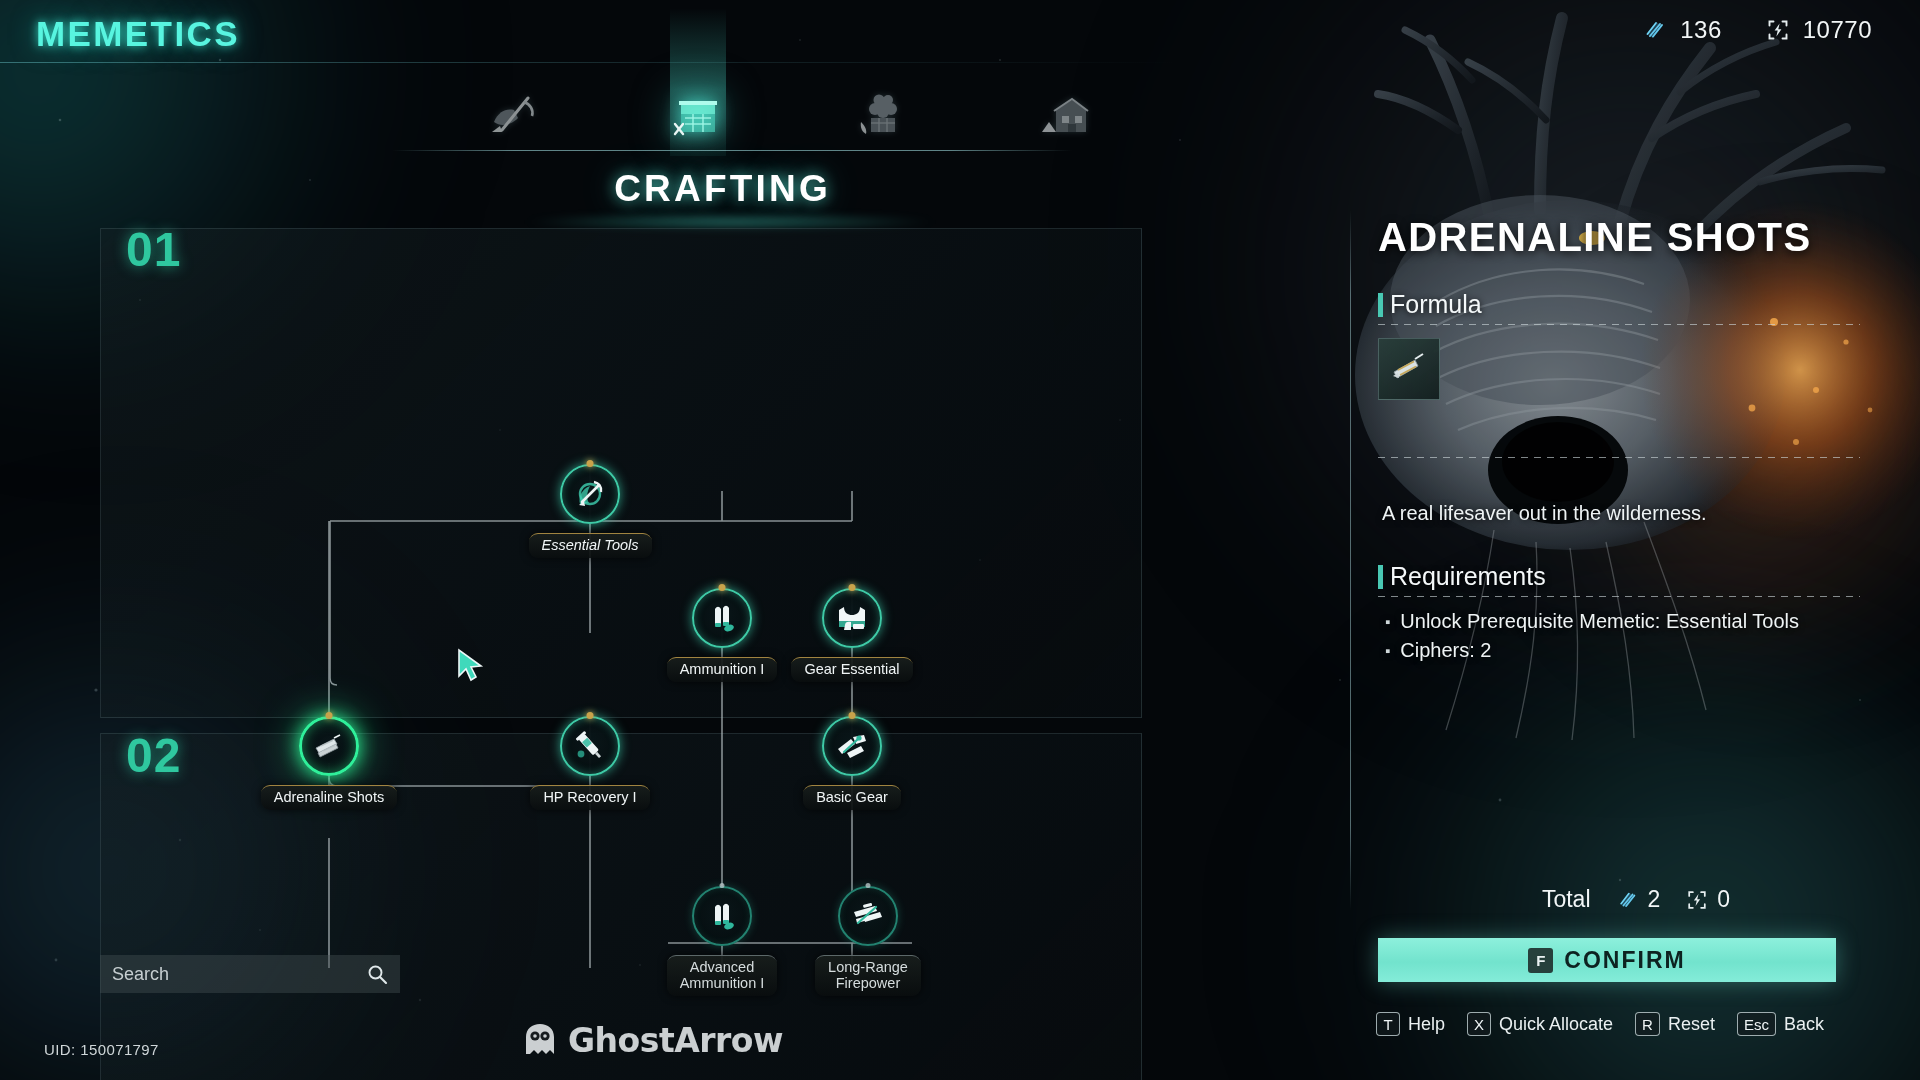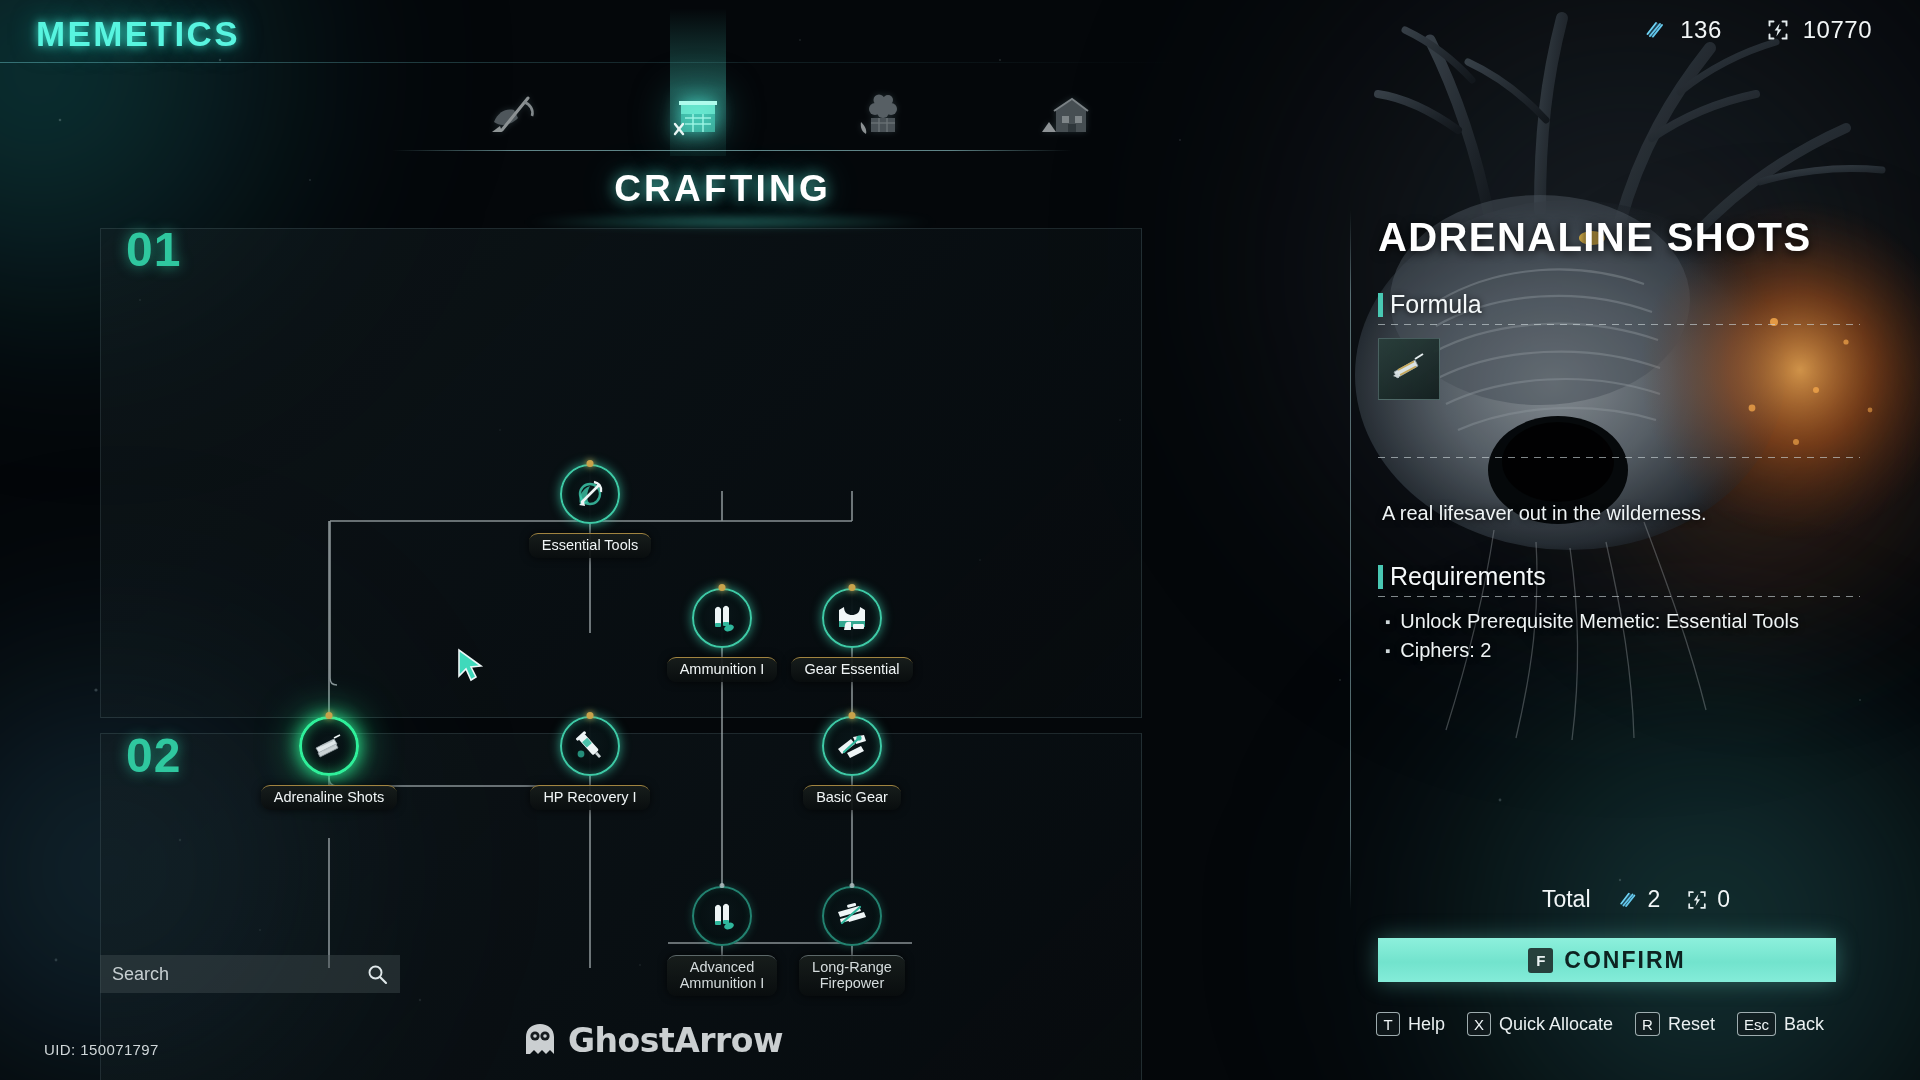--- a/index.html
+++ b/index.html
@@ -464,21 +464,21 @@
 
       <path d="M752 407 V535"></path>
       <path d="M752 535 V713"></path>
 
       <path d="M568 765 H812"></path>
       <path d="M622 765 V790"></path>
       <path d="M752 765 V790"></path>
     </g>
   </svg>
 
-  <div class="node unlocked" style="left:490px; top:283px;">
+  <div class="node unlocked" style="left:490px; top:283px;font-style:italic;">
     <div class="node-ring">
       <svg class="ico" width="34" height="34" viewBox="0 0 34 34">
         <path d="M7 27 C5 20 9 12 17 9 C14 15 13 21 16 26 Z" fill="#3fd0b0" opacity=".75"></path>
         <circle cx="17" cy="17" r="10" fill="none" stroke="#3fd0b0" stroke-width="2.4" opacity=".8"></circle>
         <g stroke="#eef5f6" stroke-width="2.6" stroke-linecap="round">
           <path d="M9 25 L26 8"></path>
         </g>
         <path d="M21 5 C26 6 29 10 28 15" stroke="#eef5f6" stroke-width="2.4" fill="none"></path>
         <path d="M6 28 L11 24 L12 29 Z" fill="#eef5f6"></path>
       </svg>
@@ -575,21 +575,21 @@
           <rect x="9" y="21" width="6" height="4" rx="1"></rect>
           <rect x="17" y="20" width="6" height="4" rx="1"></rect>
           <ellipse cx="23" cy="26" rx="5" ry="3.2" transform="rotate(-18 23 26)"></ellipse>
         </g>
       </svg>
     </div>
     <div class="node-label">Advanced
 Ammunition I</div>
   </div>
 
-  <div class="node locked" style="left:752px; top:713px;">
+  <div class="node locked" style="left:768px; top:713px;">
     <div class="node-ring">
       <svg class="ico" width="34" height="34" viewBox="0 0 34 34">
         <g fill="#eef5f6">
           <path d="M3 13 L24 7 L26 12 L5 18 Z"></path>
           <path d="M12 18 L29 13 L31 18 L14 23 Z"></path>
           <path d="M5 20 L16 17 L17 21 L6 24 Z"></path>
         </g>
         <g stroke="#2fb79c" stroke-width="2.2" stroke-linecap="round">
           <path d="M7 24 L25 8"></path>
         </g>

